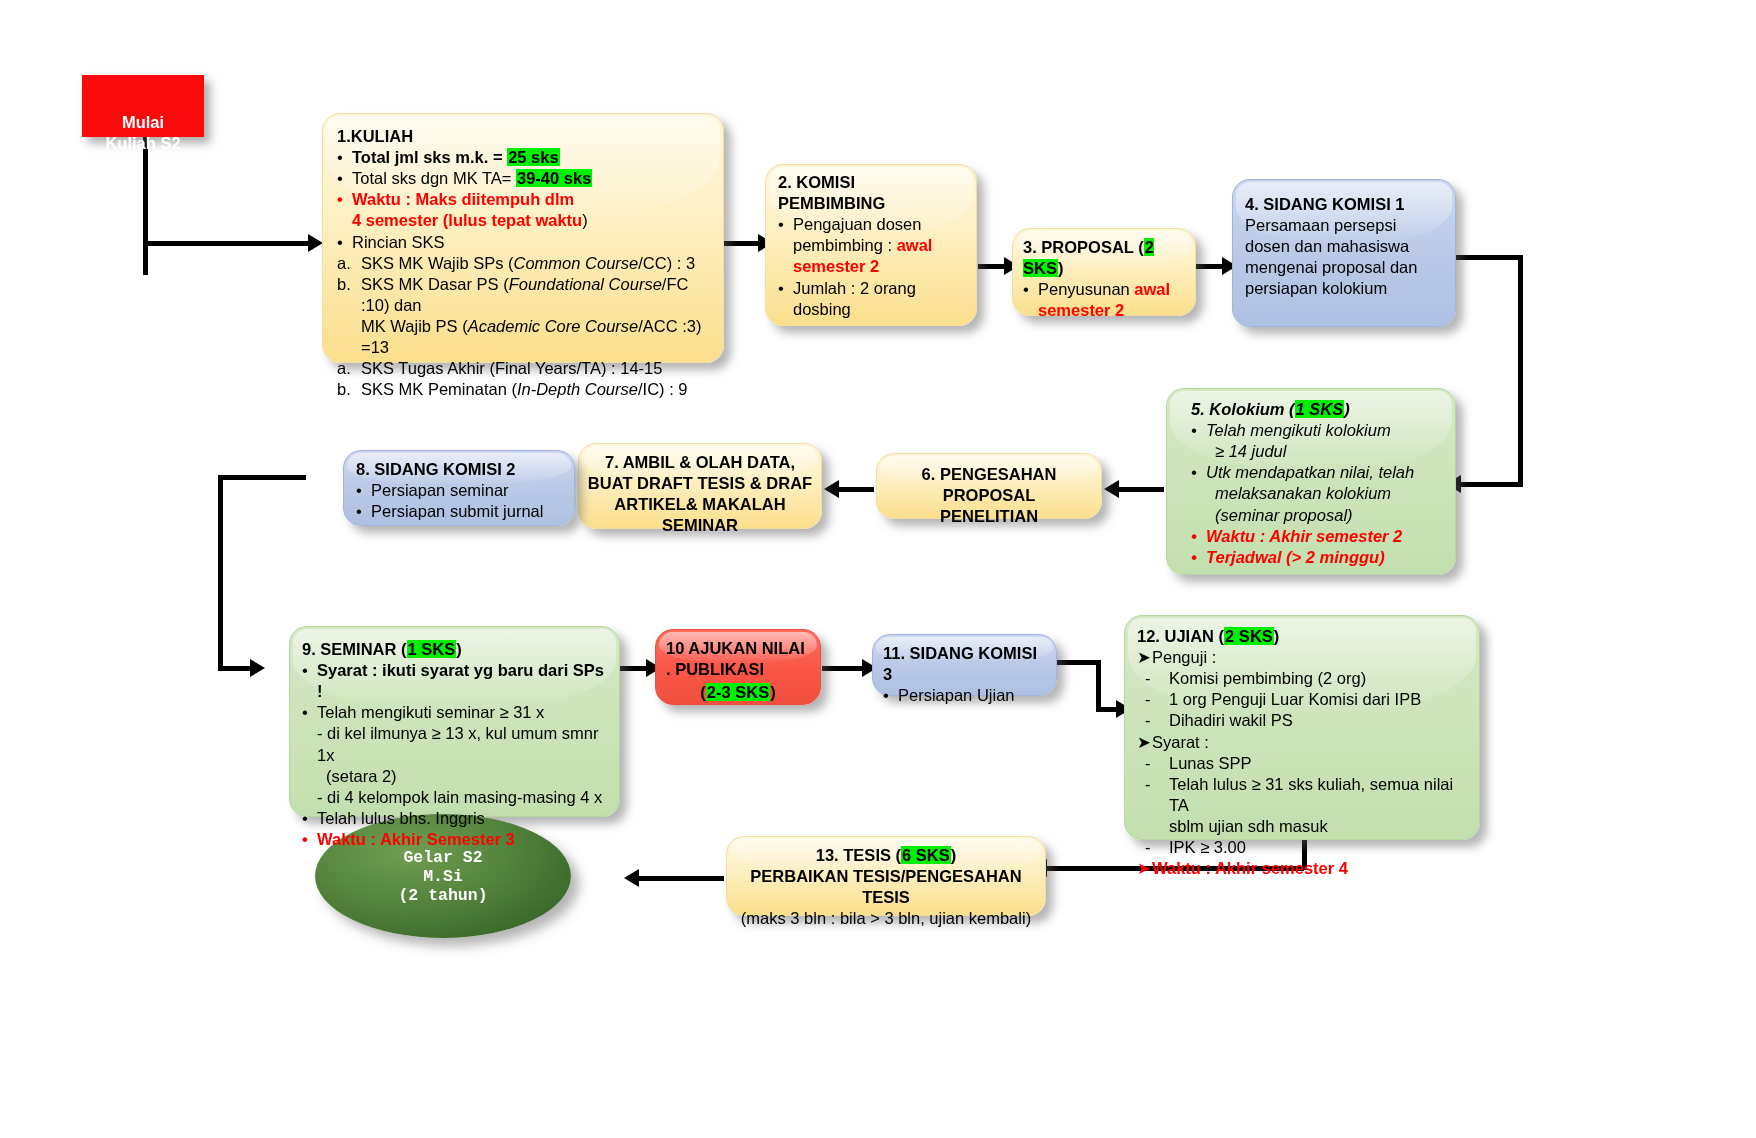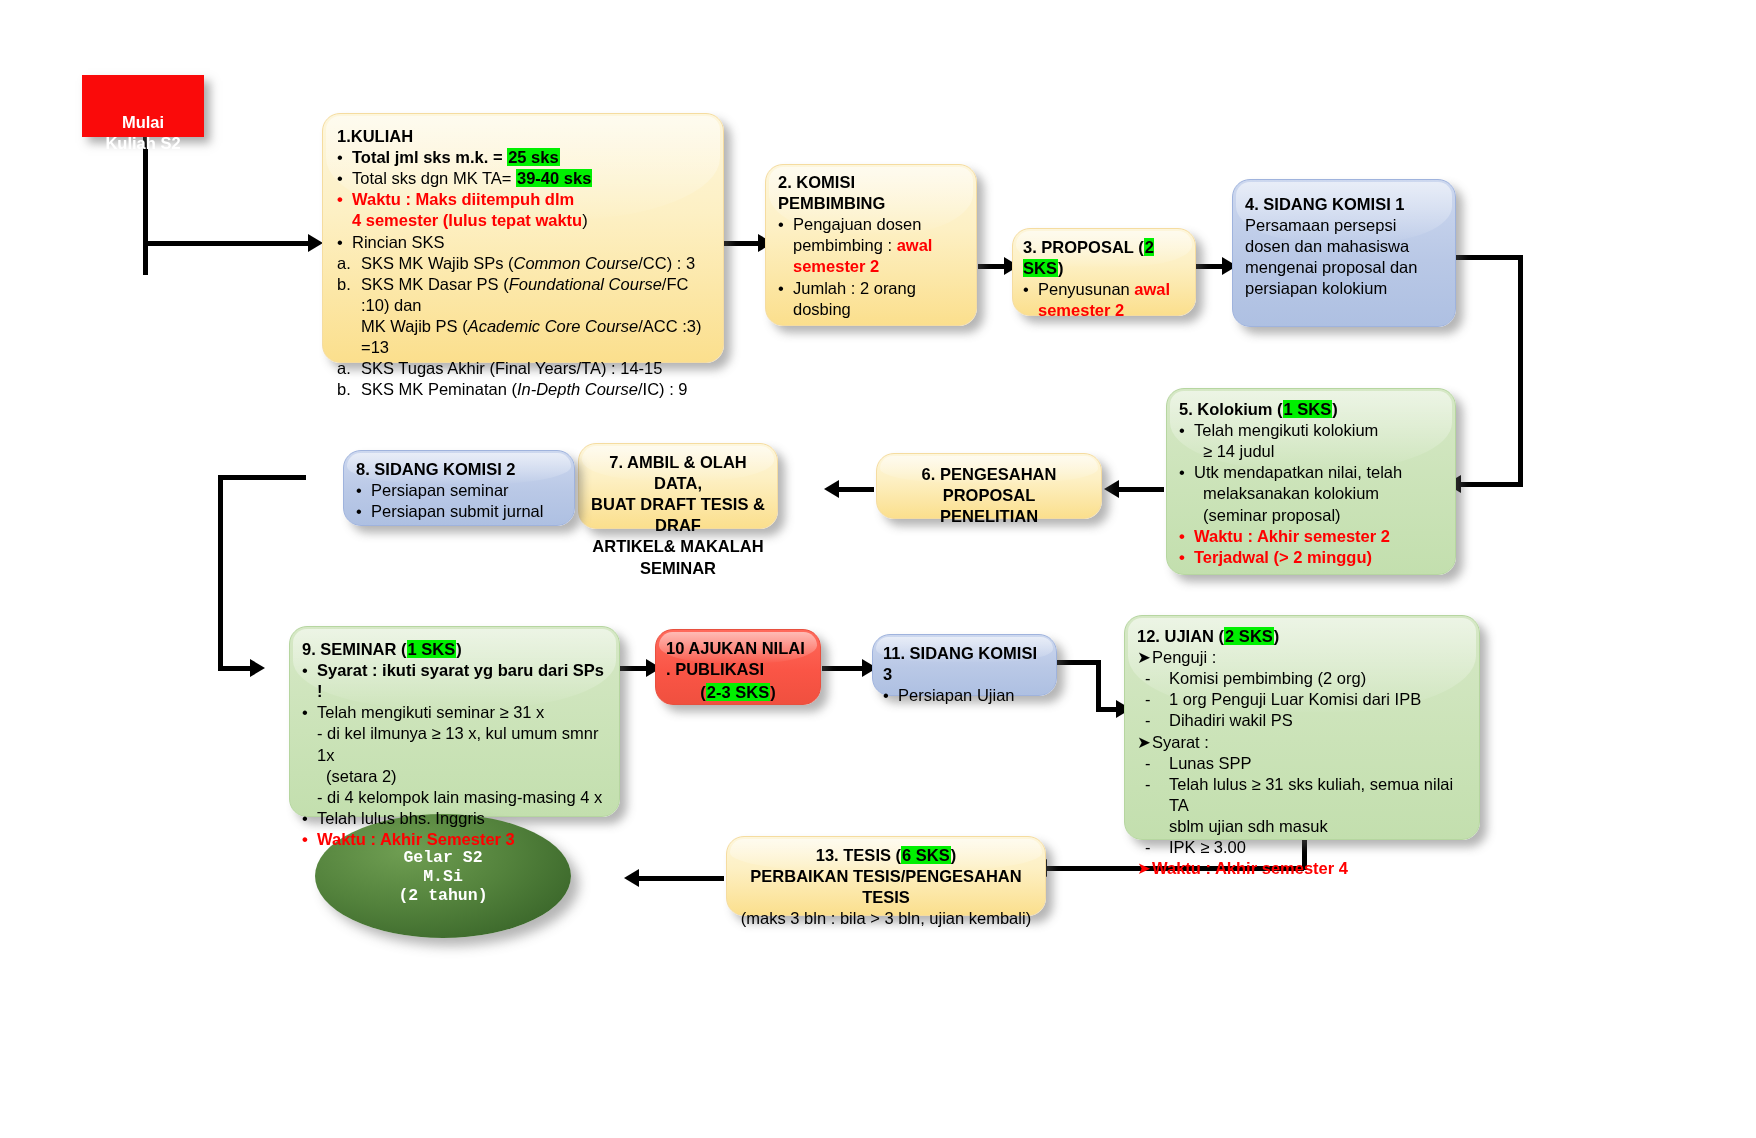--- a/index.html
+++ b/index.html
@@ -212,21 +212,21 @@
     <div class="body t" style="padding:14px 12px;">
       <div class="b">4. SIDANG KOMISI 1</div>
       <div>Persamaan persepsi</div>
       <div>dosen dan mahasiswa</div>
       <div>mengenai proposal dan</div>
       <div>persiapan kolokium</div>
     </div>
   </div>
 
   <div class="node rnd green gloss" style="left:1166px;top:388px;width:290px;height:187px;">
-    <div class="body t" style="padding:10px 12px;">
+    <div class="body t" style="padding:10px 24px;font-style:italic;">
       <div class="b"><span>5. Kolokium (</span><span class="hl">1 SKS</span><span>)</span></div>
       <div class="li">
           <span class="bullet">•</span>
           <span class="txt">Telah mengikuti kolokium</span>
         </div>
       <div class="ind2">≥ 14 judul</div>
       <div class="li">
           <span class="bullet">•</span>
           <span class="txt">Utk mendapatkan nilai, telah</span>
         </div>
@@ -243,21 +243,21 @@
     </div>
   </div>
 
   <div class="node rnd yellow gloss" style="left:876px;top:453px;width:226px;height:66px;">
     <div class="body t ctr b" style="padding:10px 8px;">
       <div>6. PENGESAHAN PROPOSAL</div>
       <div>PENELITIAN</div>
     </div>
   </div>
 
-  <div class="node rnd yellow gloss" style="left:578px;top:443px;width:200px;height:86px;">
+  <div class="node rnd yellow gloss" style="left:578px;top:443px;width:244px;height:86px;">
     <div class="body t ctr b" style="padding:8px 6px;">
       <div>7. AMBIL &amp; OLAH DATA,</div>
       <div>BUAT  DRAFT TESIS &amp; DRAF</div>
       <div>ARTIKEL&amp; MAKALAH SEMINAR</div>
     </div>
   </div>
 
   <div class="node rnd blue gloss" style="left:343px;top:450px;width:232px;height:76px;">
     <div class="body t" style="padding:8px 12px;">
       <div class="b">8. SIDANG KOMISI 2</div>

